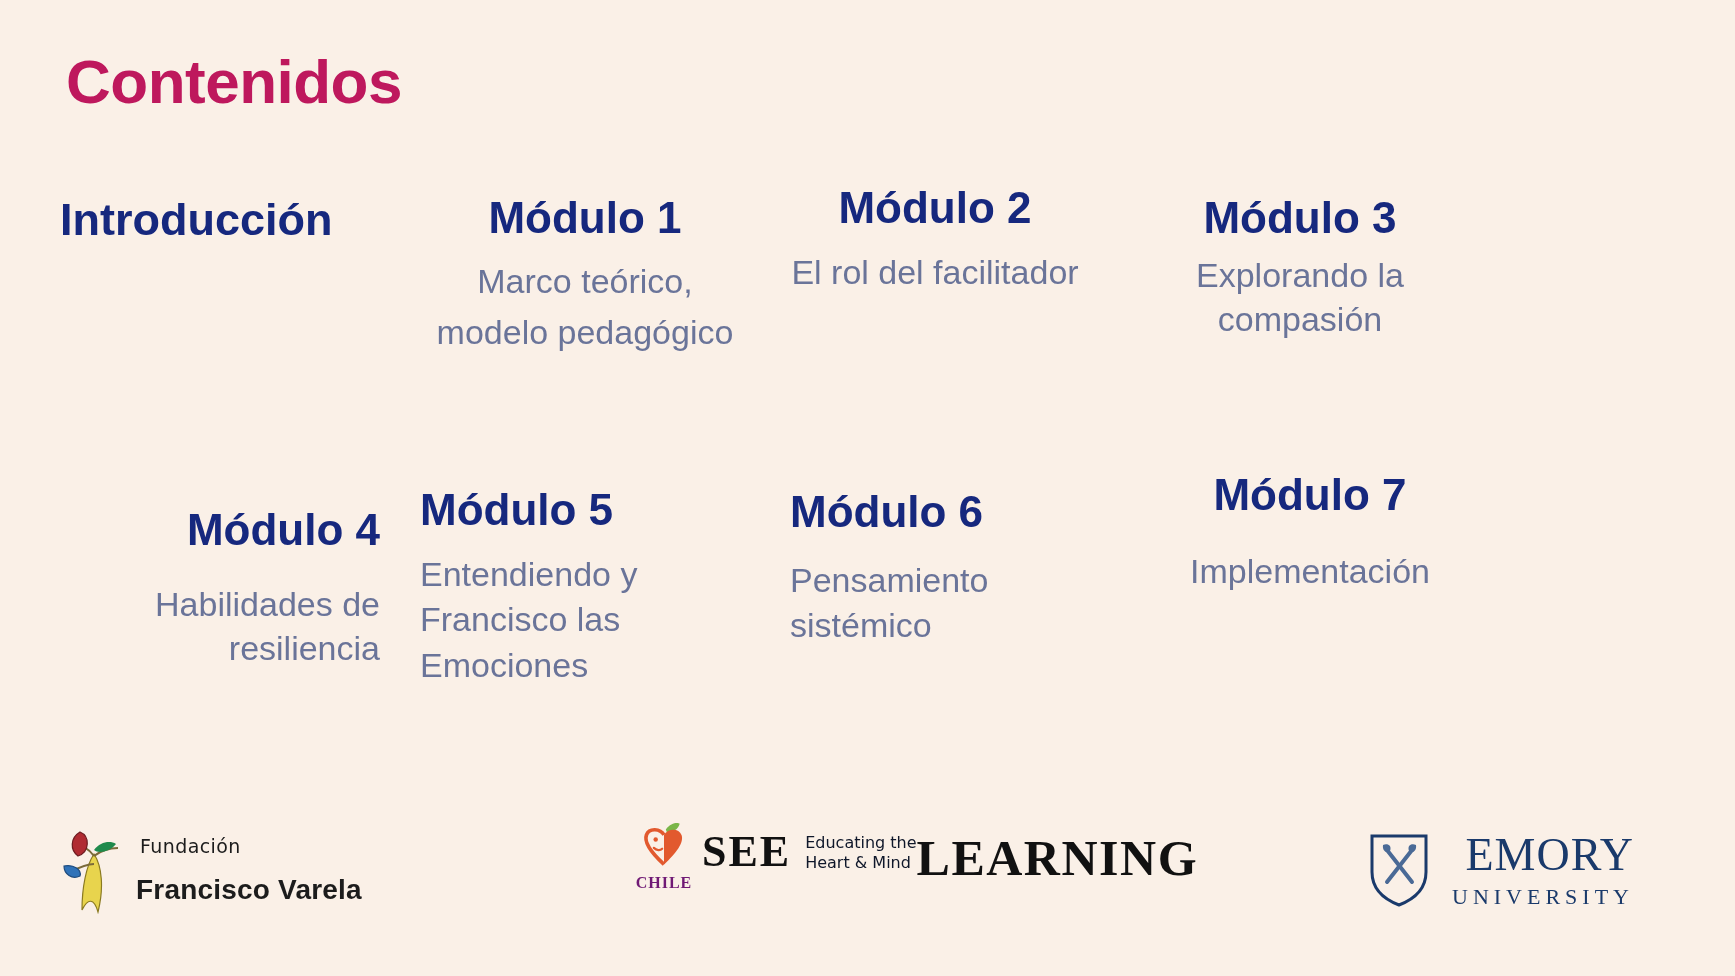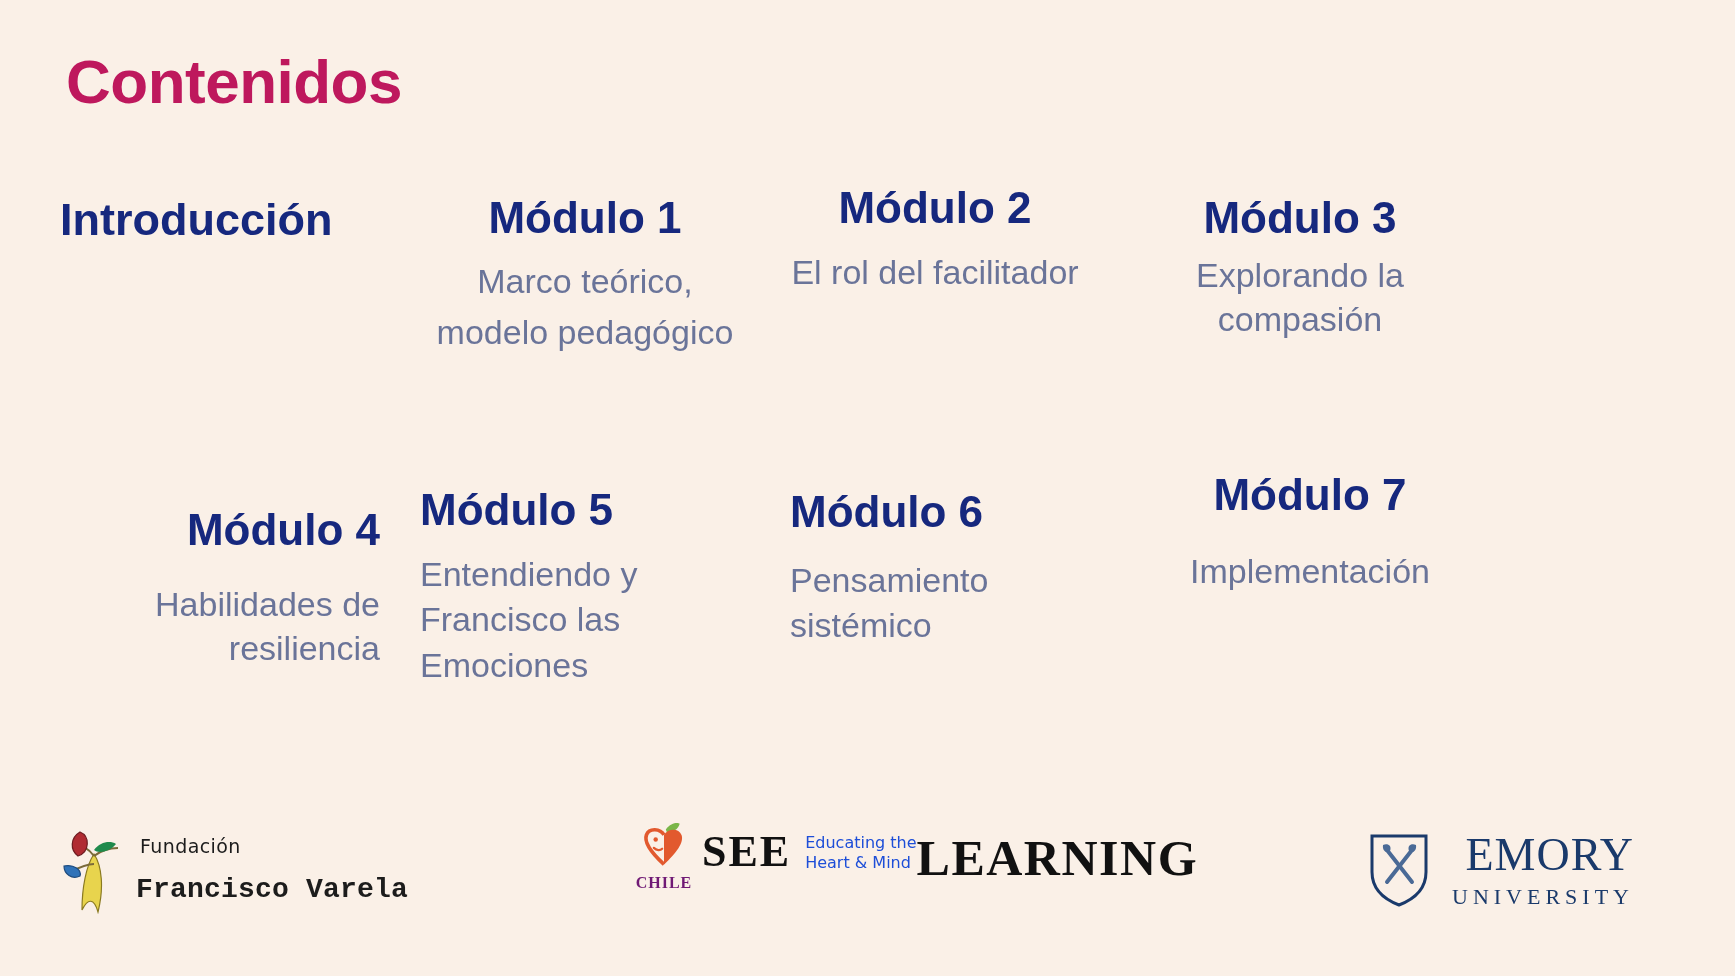--- a/index.html
+++ b/index.html
@@ -123,21 +123,21 @@
     color: #1c1c1c;
   }
   .fv-line1 {
     font-family: "DejaVu Sans", sans-serif;
     font-size: 19px;
     letter-spacing: 0.4px;
     margin-bottom: 17px;
     margin-left: 4px;
   }
   .fv-line2 {
-    font-family: Liberation Mono, monospace;
+    font-family: Liberation Sans, sans-serif;
     font-size: 28px;
     font-weight: bold;
     letter-spacing: 0.2px;
   }
 
   
   .logo-see { left: 636px; top: 36px; }
   .see-mark {
     width: 56px;
     display: flex;
@@ -165,21 +165,21 @@
     font-weight: bold;
     letter-spacing: 2px;
     color: #111;
     line-height: 0.95;
   }
   .see-tag {
     margin-left: 14px;
     margin-top: 2px;
     font-family: "DejaVu Sans", sans-serif;
     font-size: 16px;
-    color: #1d4ed8;
+    color: #0f172a;
     line-height: 1.25;
   }
   .see-learning {
     font-family: "Liberation Serif", serif;
     font-size: 50px;
     font-weight: bold;
     letter-spacing: 1.5px;
     color: #111;
     line-height: 1.0;
     margin-top: 2px;

